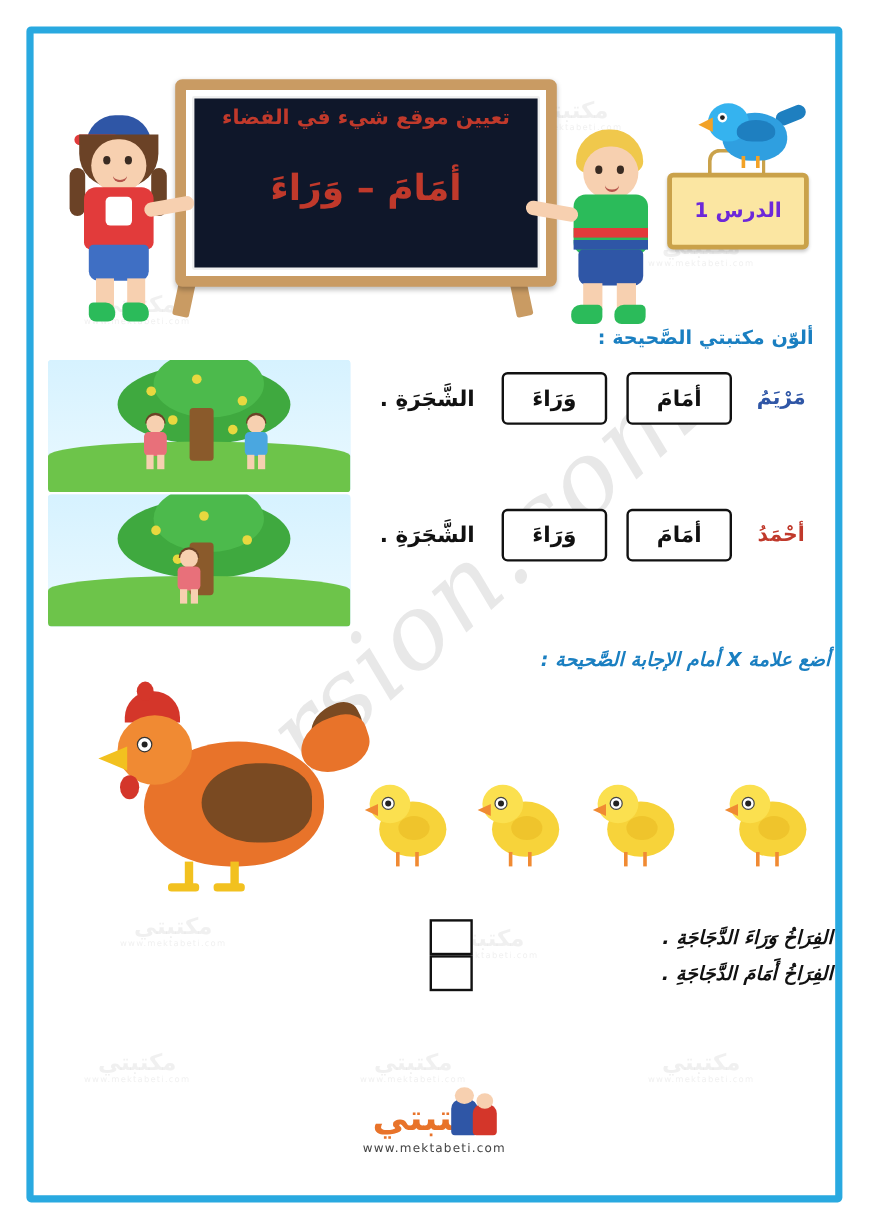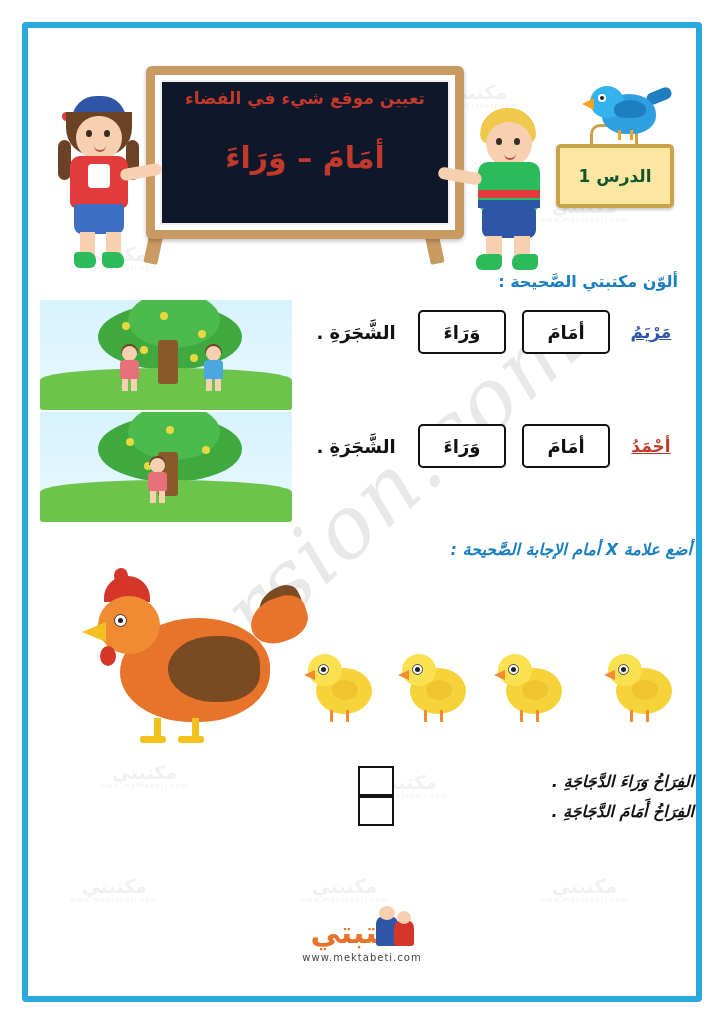--- a/index.html
+++ b/index.html
@@ -91,21 +91,21 @@
   .lesson-sign{
     position:absolute;right:8px;top:108px;width:110px;height:56px;
     background:#fbe6a2;
     border:4px solid #caa24a;
     border-radius:5px;
     display:flex;align-items:center;justify-content:center;
     box-shadow:0 2px 3px rgba(0,0,0,0.2);
     z-index:11;
   }
   .lesson-sign span{
-    font-size:17px;font-weight:bold;color:#14532d;direction:rtl;
+    font-size:17px;font-weight:bold;color:#6d28d9;direction:rtl;
   }
   .sign-rope{
     position:absolute;right:44px;top:88px;width:42px;height:22px;
     border-top:3px solid #caa24a;border-left:3px solid #caa24a;border-right:3px solid #caa24a;
     border-radius:10px 10px 0 0;
     z-index:10;
   }
 
   
   .fig{position:absolute;z-index:12;}
@@ -165,21 +165,21 @@
   .instr{
     position:absolute;
     font-size:16px;font-weight:bold;color:#1a7fc1;direction:rtl;
   }
   .i1{right:12px;top:8px;}
 
   .choice-row{position:absolute;display:flex;align-items:center;direction:rtl;}
   .r1{right:6px;top:46px;}
   .r2{right:6px;top:160px;}
   .name-cell{
-    width:66px;text-align:center;font-size:17px;font-weight:bold;direction:rtl;text-decoration:underline;
+    width:66px;text-align:center;font-size:17px;font-weight:bold;direction:rtl;
   }
   .name-cell.m{color:#2f56a6;}
   .name-cell.a{color:#c0392b;}
   .box{
     width:84px;height:40px;border:2px solid #111;border-radius:5px;
     display:flex;align-items:center;justify-content:center;
     font-size:18px;font-weight:bold;color:#111;
     margin:0 8px;background:#fff;direction:rtl;
   }
   .tail-word{

